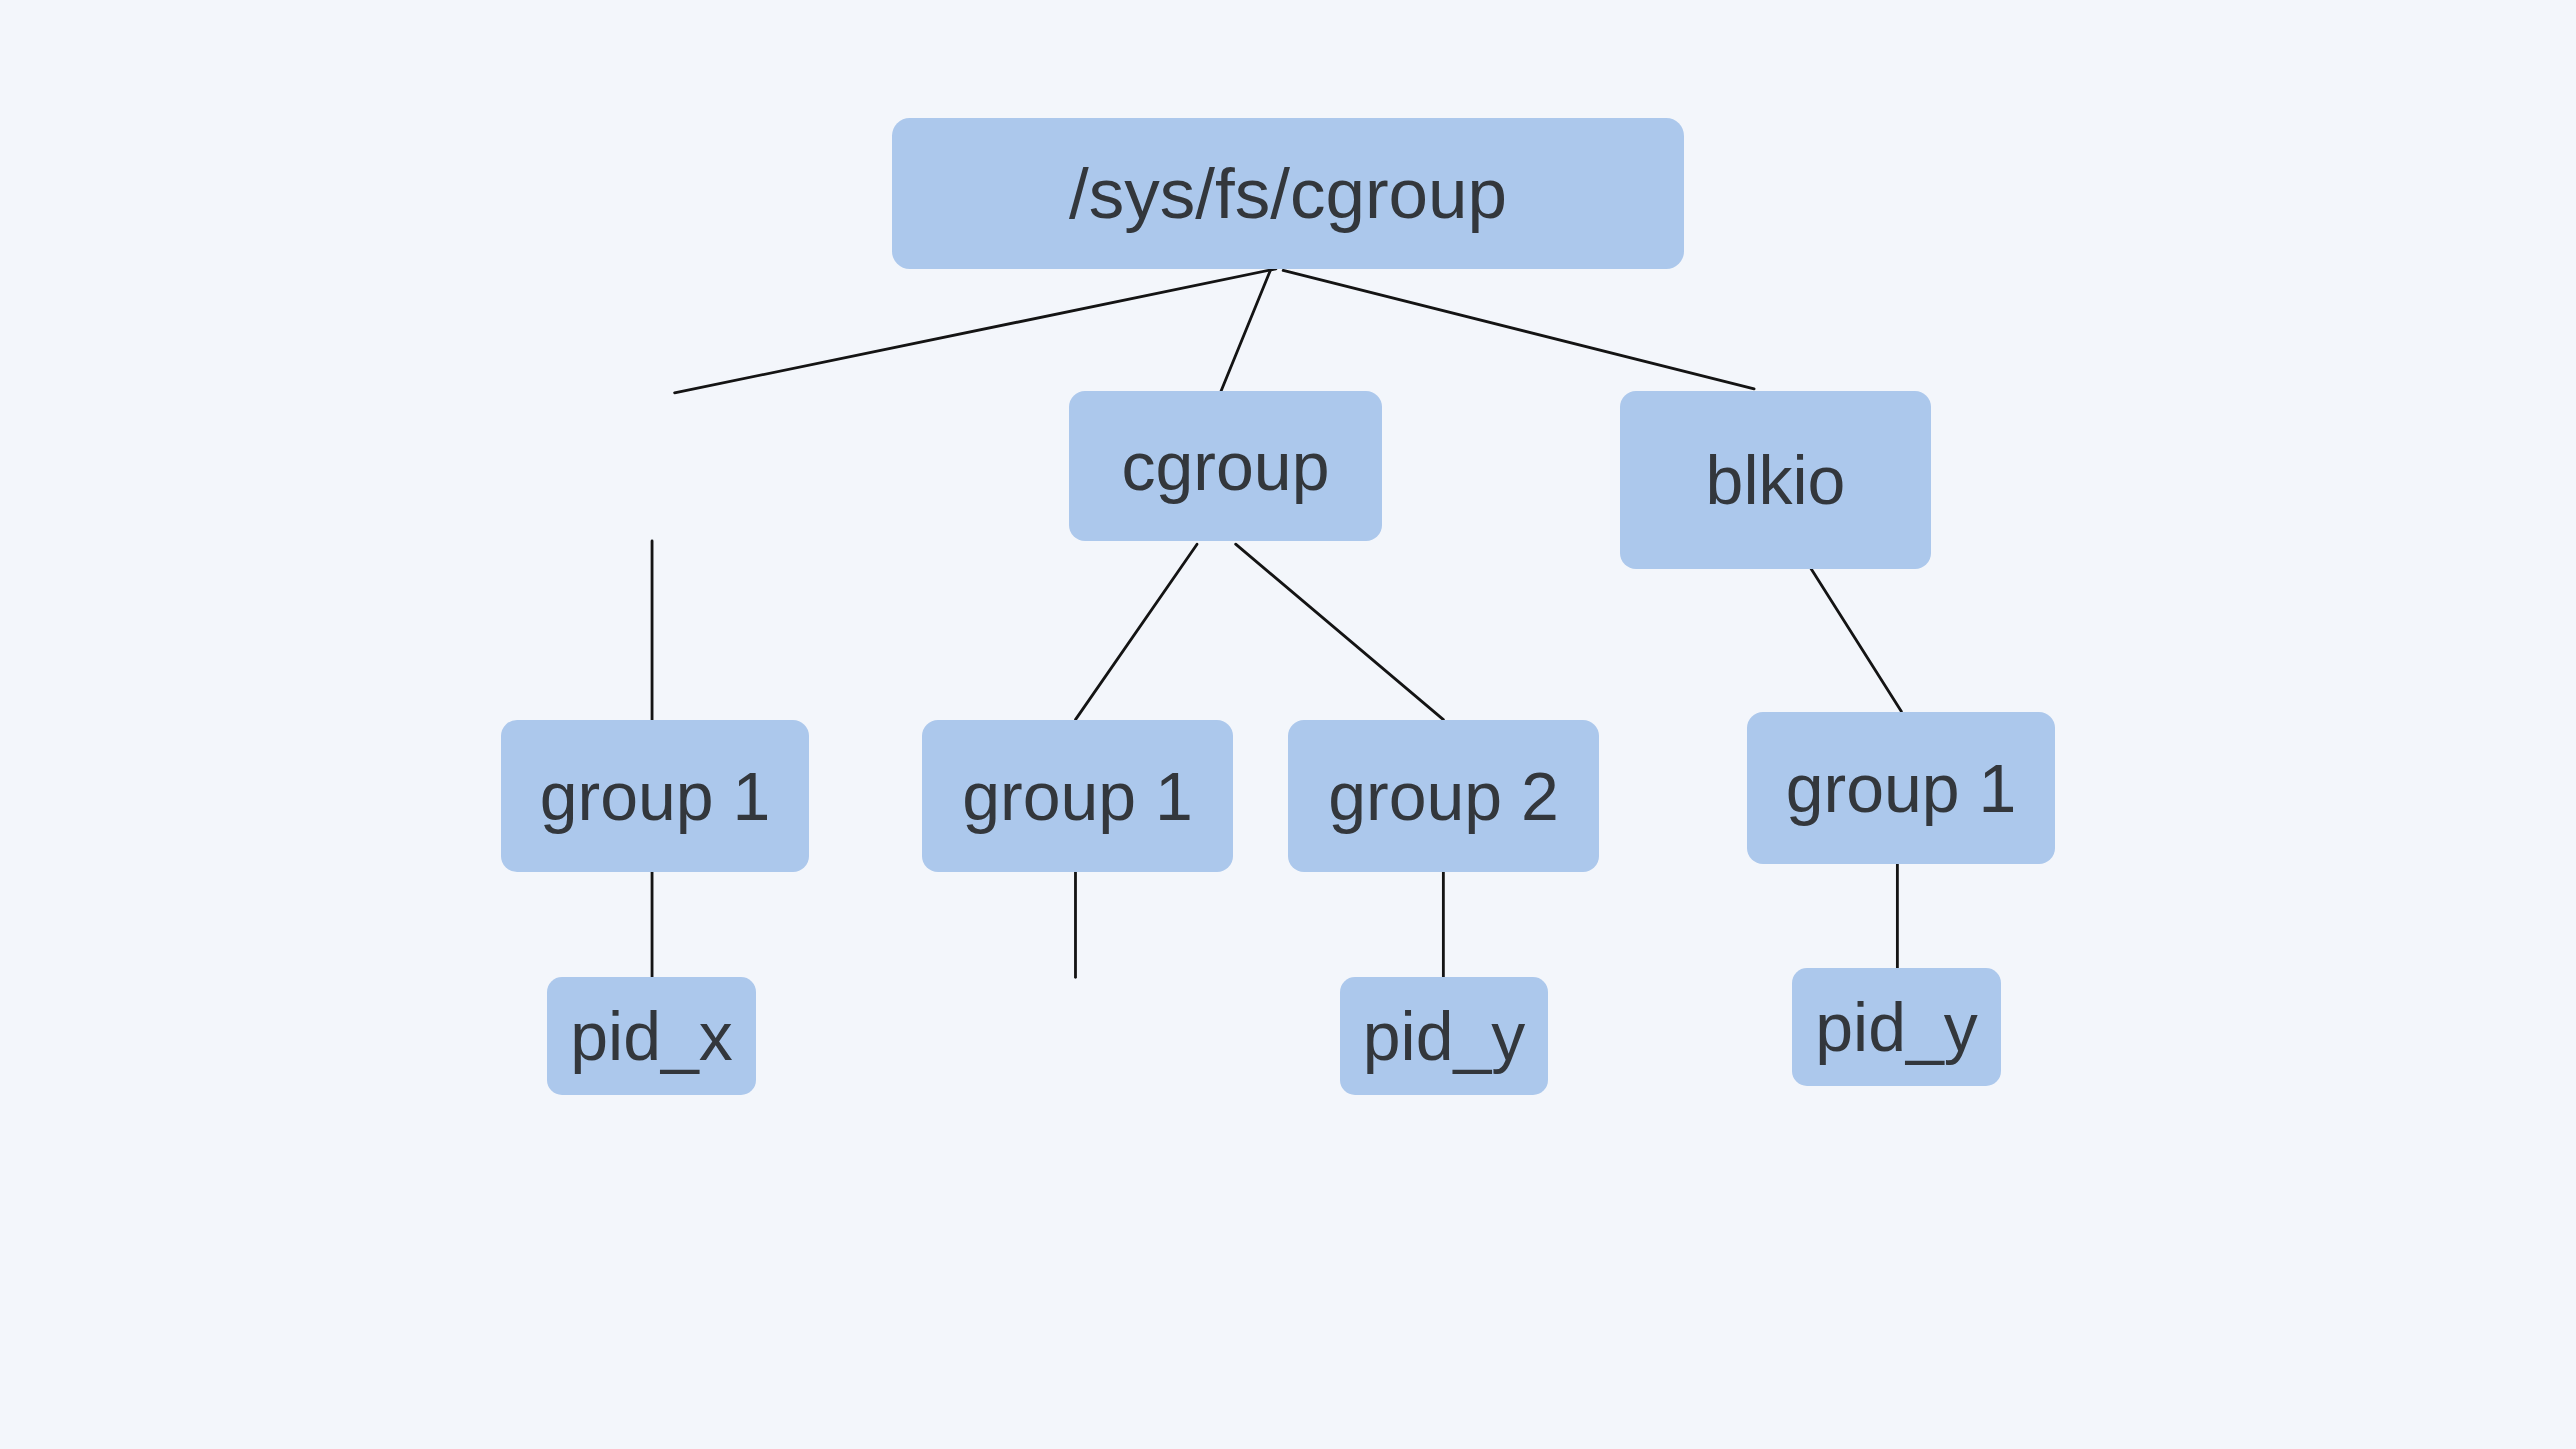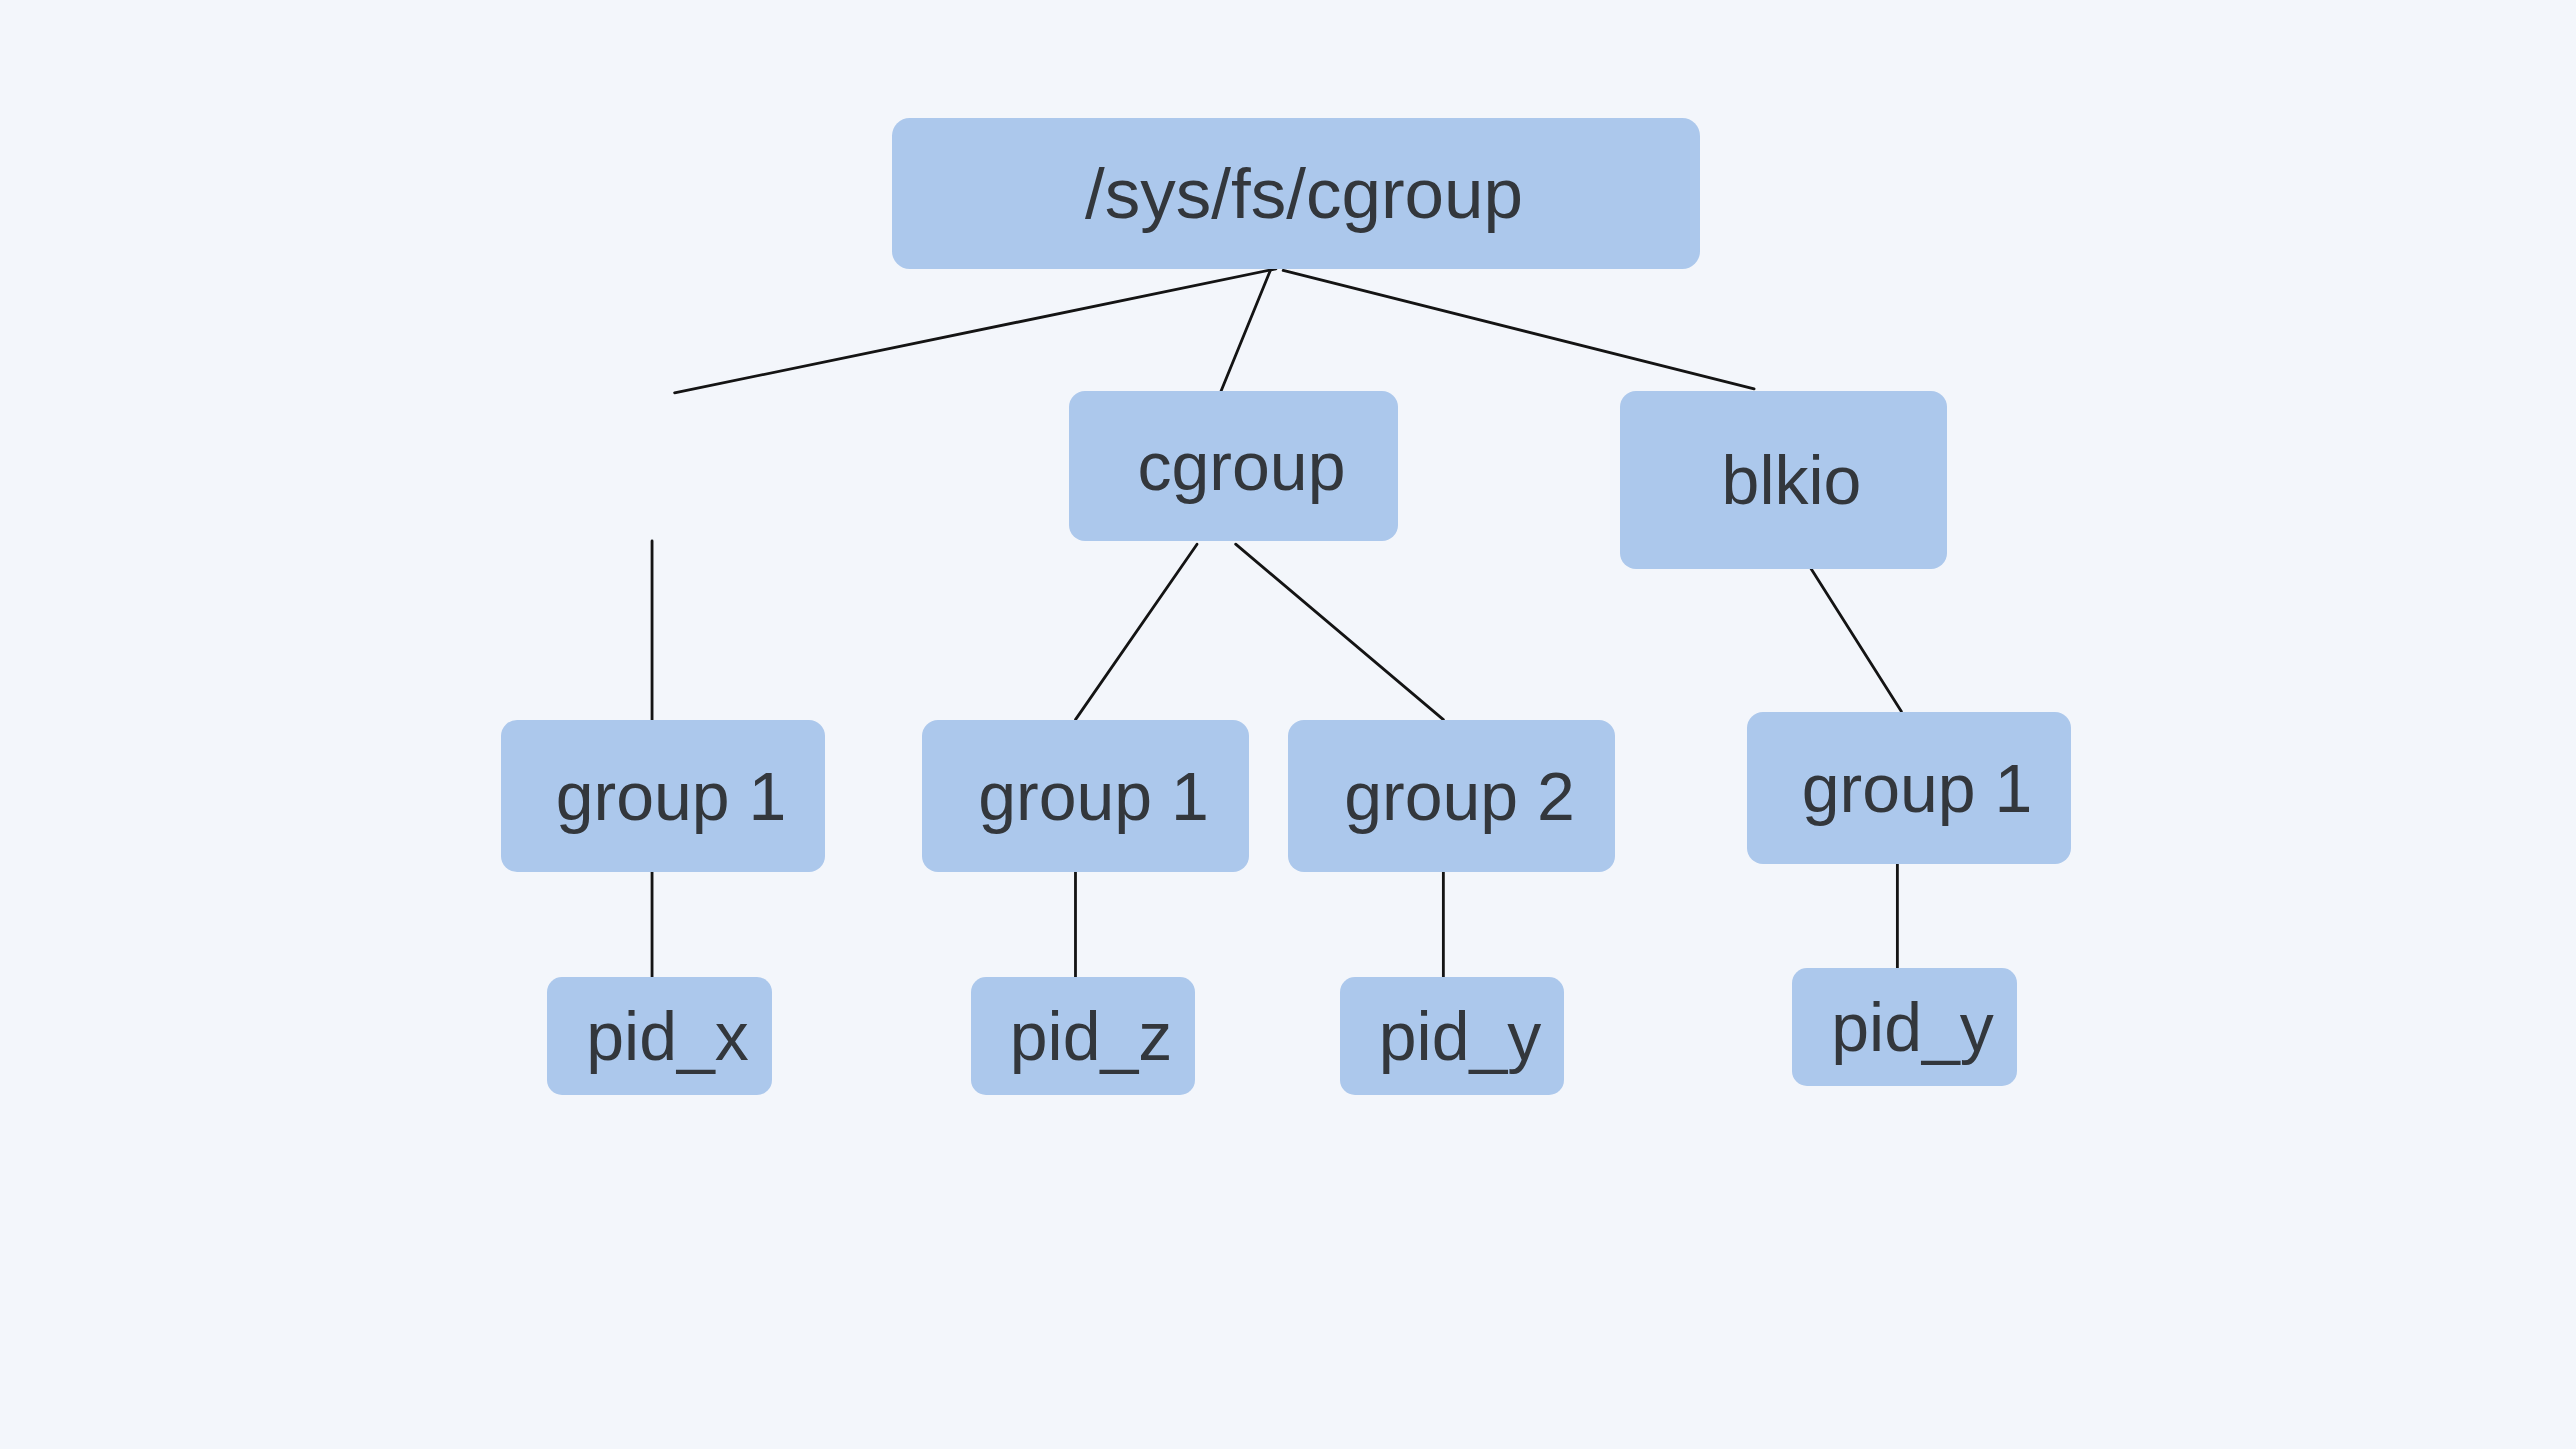--- a/index.html
+++ b/index.html
@@ -31,21 +31,20 @@
     display: flex;
     align-items: center;
     justify-content: center;
     background: #acc8ec;
     border-radius: 16px;
     color: #33373c;
     font-size: 68px;
     line-height: 1;
     z-index: 2;
     white-space: nowrap;
-    padding-left: 16px;
   }
   .node.root  { left: 892px; top: 118px;  width: 792px; height: 151px; font-size: 71px; border-radius: 17.7px; }
   .node.cpu   { left: 499px;  top: 391px;  width: 312px; height: 150px; }
   .node.mem   { left: 1069px; top: 391px;  width: 313px; height: 150px; }
   .node.blk   { left: 1620px; top: 391px;  width: 311px; height: 178px; }
   .node.g1c   { left: 501px;  top: 720px;  width: 308px; height: 152px; }
   .node.g1m   { left: 922px; top: 720px;  width: 311px; height: 152px; }
   .node.g2m   { left: 1288px; top: 720px;  width: 311px; height: 152px; }
   .node.g1b   { left: 1747px; top: 712px;  width: 308px; height: 152px; }
   .node.pid   { border-radius: 15px; }
@@ -98,23 +97,20 @@
   <div class="node g2m">
     <span>group 2</span>
   </div>
   <div class="node g1b">
     <span>group 1</span>
   </div>
 
   <div class="node pid pidx">
     <span>pid_x</span>
   </div>
-  <div class="node pid pidz">
-    <span>pid_z</span>
-  </div>
   <div class="node pid pidy1">
     <span>pid_y</span>
   </div>
   <div class="node pid pidy2">
     <span>pid_y</span>
   </div>
 
 </div>
 
 

